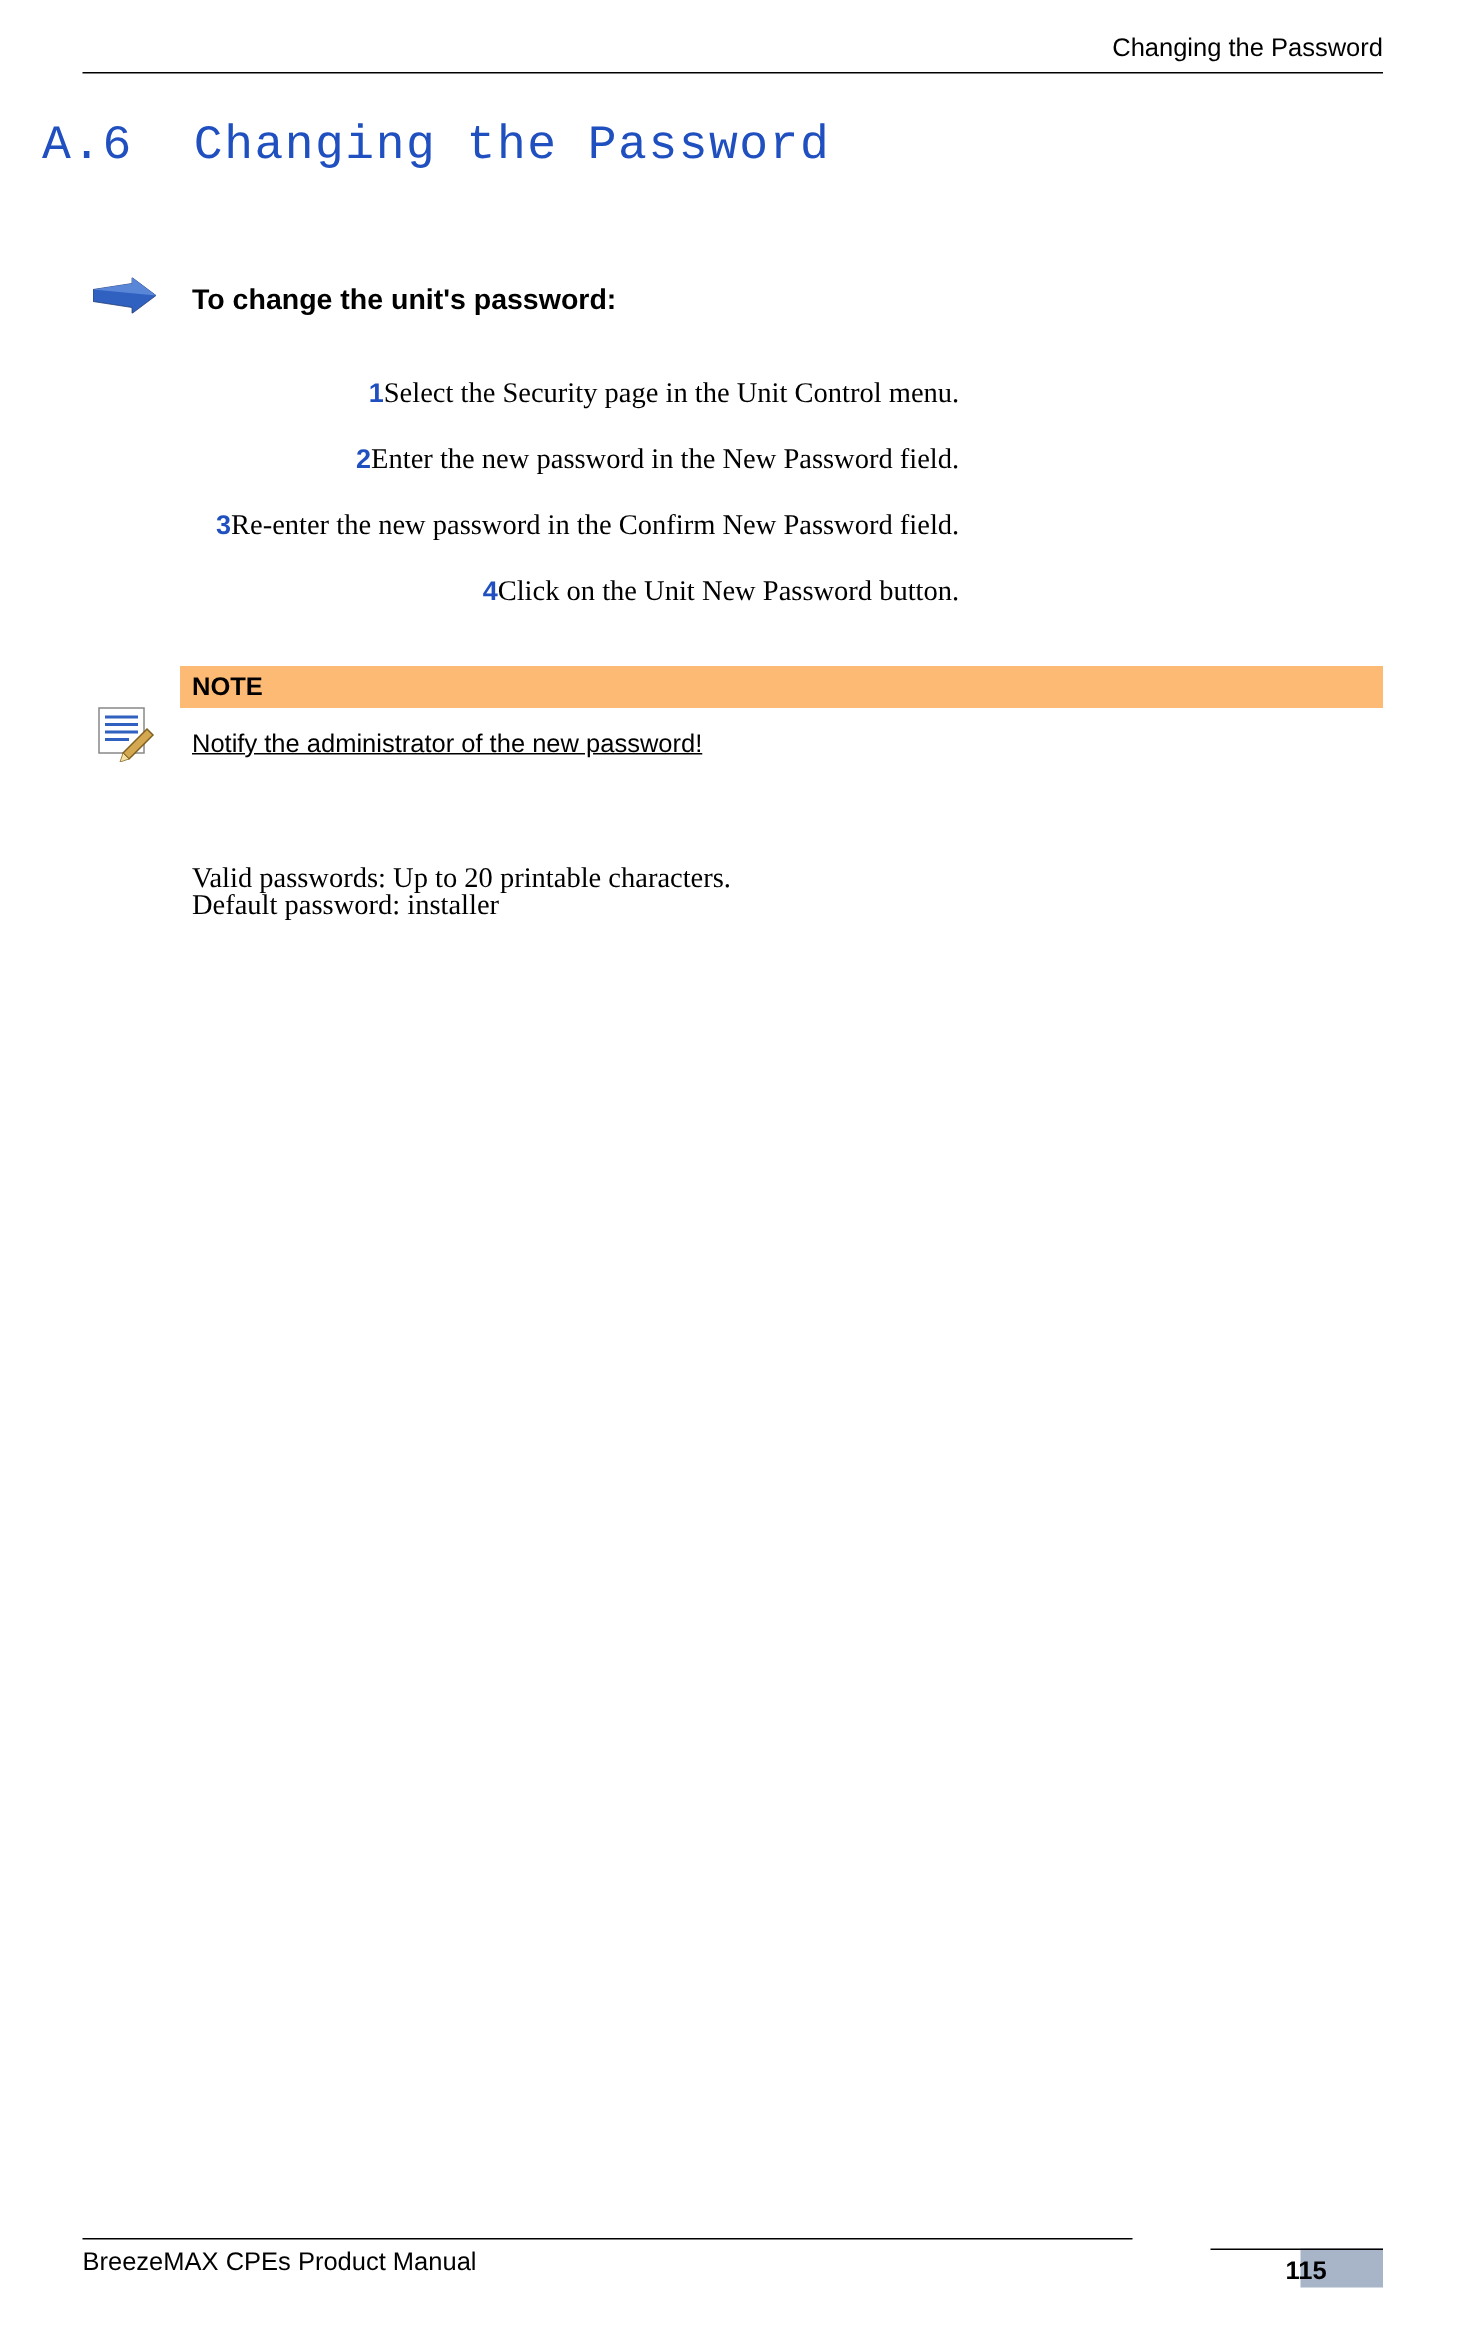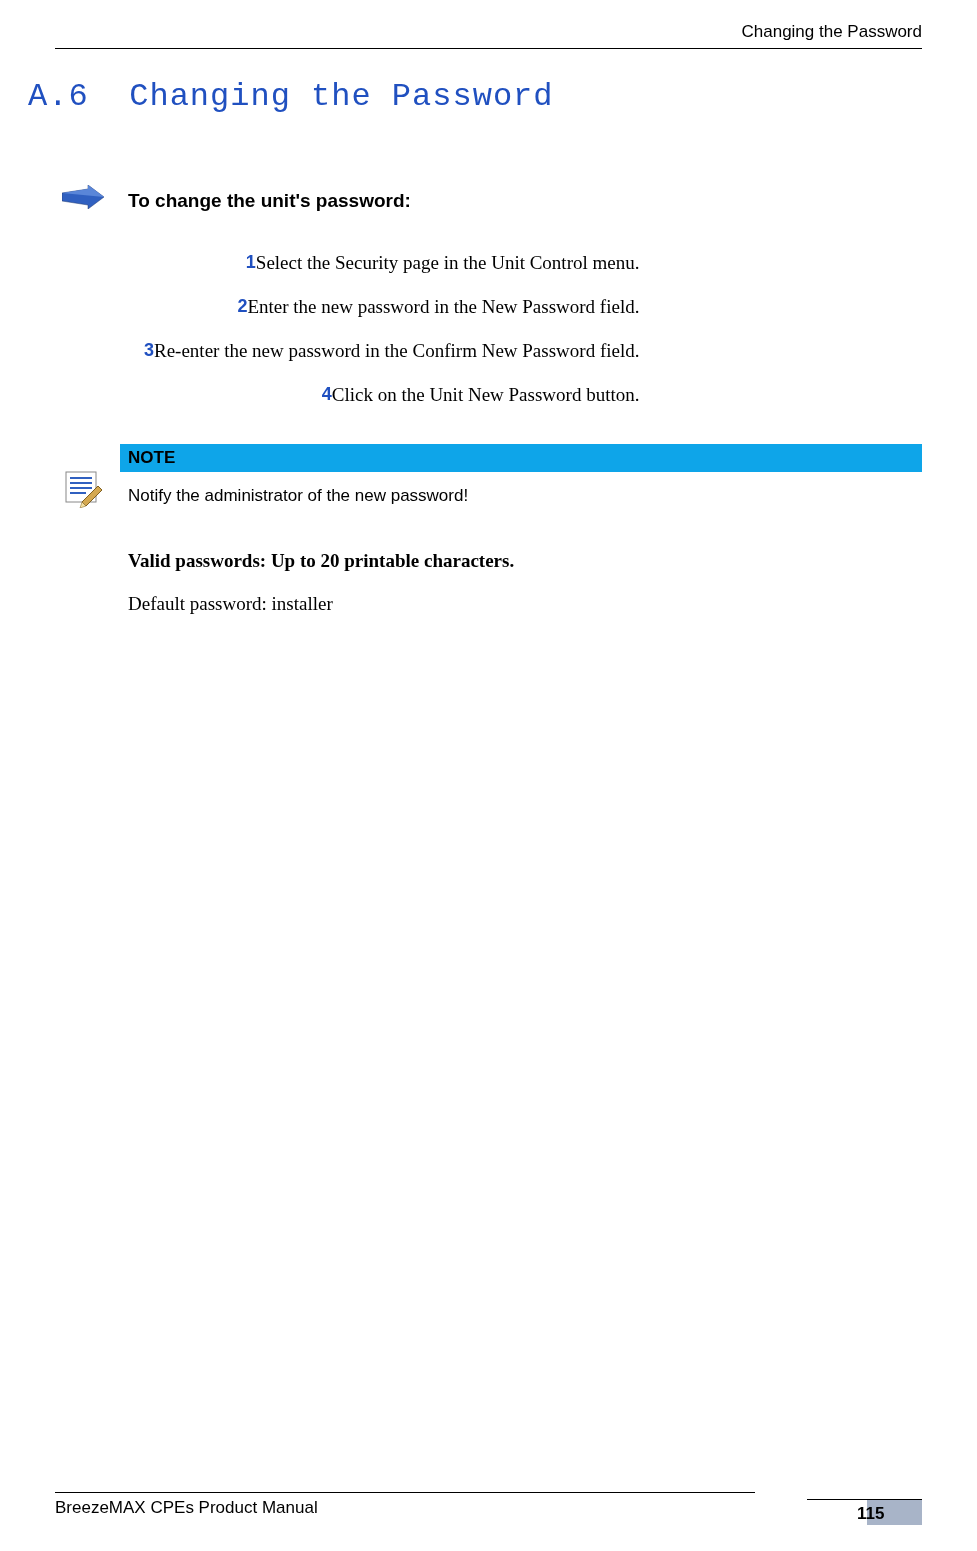--- a/index.html
+++ b/index.html
@@ -84,38 +84,39 @@
       top: 466px;
       left: 62px;
     }
     .note-box {
       position: absolute;
       top: 444px;
       left: 120px;
       right: 55px;
     }
     .note-header {
-      background: #0ea5e9;
+      background: #fdba74;
       font-family: Arial, Helvetica, sans-serif;
       font-weight: bold;
       font-size: 17px;
       padding: 4px 8px;
     }
     .note-body {
       font-family: Arial, Helvetica, sans-serif;
       font-size: 17px;
       padding: 14px 8px 4px 8px;
+      text-decoration: underline;
     }
     .body-text {
       position: absolute;
       left: 128px;
       font-size: 19px;
       font-family: Georgia, 'Times New Roman', serif;
     }
-    .valid-pw { top: 550px; font-weight: bold; }
+    .valid-pw { top: 575px; }
     .default-pw { top: 593px; }
     .footer-rule {
       position: absolute;
       bottom: 58px;
       left: 55px;
       width: 700px;
       border-top: 1px solid #000;
     }
     .footer-text {
       position: absolute;

